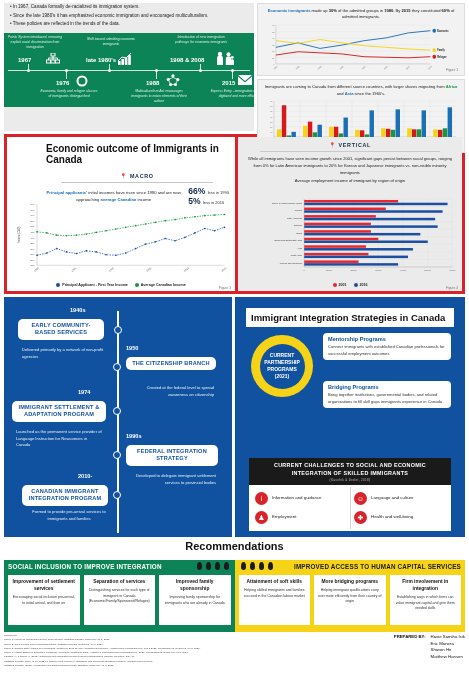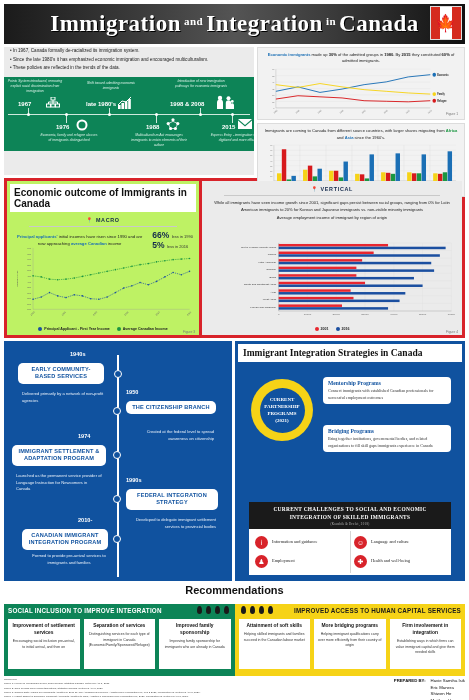--- a/index.html
+++ b/index.html
@@ -55,21 +55,21 @@
   .hl-bold { font-weight:bold; }
   .hl-green { color:#1a9641; font-weight:bold; }
   .plot { flex:1; position:relative; }
   .fignum { position:absolute; right:2px; bottom:0px; font-size:3.3px; color:#777; }
   .legend-row { display:flex; justify-content:center; gap:7px; padding-top:1px; }
   .lg { display:flex; align-items:center; gap:2px; font-size:3.6px; color:#222; font-weight:bold;}
   .dot { width:4px; height:4px; border-radius:50%; display:inline-block; }
 
   
   .row2 { margin:3px 4px 0 4px; background:#d8232a; padding:3px; height:160px; display:flex; gap:3px;}
-  .eco-left { width:192px; background:#bef264; position:relative; }
+  .eco-left { width:228px; background:#ffffff; position:relative;padding-left:32px; }
   .eco-right { flex:1; background:#ebebeb; position:relative; }
   .eco-head { background:#fff; margin:3px; padding:3px 4px; font-size:10px; font-weight:bold;
     color:#111; }
   .sub-head { text-align:center; font-size:5.4px; font-weight:bold; color:#13294b;
     letter-spacing:.7px; padding:2px 0; }
   .sub-head .pin { color:#1b6fb5; }
   .rule { height:1px; background:#c9c9c9; margin:1px 22px 3px 22px; }
   .macro-body { display:flex; align-items:center; padding:0 6px; gap:6px; }
   .macro-txt { font-size:4.2px; line-height:1.75; text-align:center; color:#222; flex:1; }
   .stat { font-size:8.5px; font-weight:bold; color:#13294b; }
@@ -82,21 +82,21 @@
   .timeline-blue { width:228px; background:#10529f; position:relative; overflow:hidden; }
   .spine { position:absolute; width:1.5px; background:#fff; left:113px; top:8px; bottom:10px; }
   .node { position:absolute; width:8px; height:8px; border-radius:50%;
     border:1.6px solid #fff; background:#10529f; }
   .tl-box { position:absolute; background:#fff; border-radius:5px; padding:3px 4px;
     text-align:center; font-size:5.6px; font-weight:bold; color:#10529f; line-height:1.3;
     letter-spacing:.2px; }
   .tl-yr { position:absolute; color:#fff; font-size:5.6px; font-weight:bold; }
   .tl-sub { position:absolute; color:#e8f0fa; font-size:4.1px; line-height:1.6; }
 
-  .strat { flex:1; background:#10529f; position:relative; padding:0;font-family:Liberation Serif, serif; }
+  .strat { flex:1; background:#10529f; position:relative; padding:8px; }
   .strat-title { background:#fff; margin:3px; padding:4px 5px; font-size:9.5px;
     font-weight:bold; color:#111; }
   .circle-badge { position:absolute; left:16px; top:38px; width:62px; height:62px;
     border-radius:50%; background:#f6d317; display:flex; align-items:center;
     justify-content:center; }
   .circle-inner { width:45px; height:45px; border-radius:50%; background:#10529f;
     display:flex; flex-direction:column; align-items:center; justify-content:center;
     color:#fff; font-size:5px; font-weight:bold; line-height:1.45; text-align:center; }
   .prog-card { position:absolute; left:88px; background:#fff; border-radius:4px;
     padding:3px 5px; width:128px; }
@@ -137,30 +137,20 @@
   .prep b { white-space:nowrap; }
   .prep div span { display:block; line-height:1.55; }
 
   svg text { font-family:"Liberation Sans", sans-serif; }
 </style>
 </head>
 <body>
 
 <div class="poster">
 
-  <div class="header">
-    <div class="title-line">
-      <span class="t-big">Immigration</span><span class="t-sm">and</span><span class="t-big">Integration</span><span class="t-sm">in</span><span class="t-big">Canada</span>
-    </div>
-    <div class="flag">
-      <span class="bar l"></span>
-        <span class="bar r"></span>
-      <span class="leaf">🍁</span>
-    </div>
-  </div>
 
   <div class="row1">
 
     <div class="policy-card">
       <ul class="policy-bullets">
         <li>• In 1967, Canada formally de-racialized its immigration system.</li>
         <li>• Since the late 1980's it has emphasized economic immigration and encouraged multiculturalism.</li>
         <li>• These policies are reflected in the trends of the data.</li>
       </ul>
 

